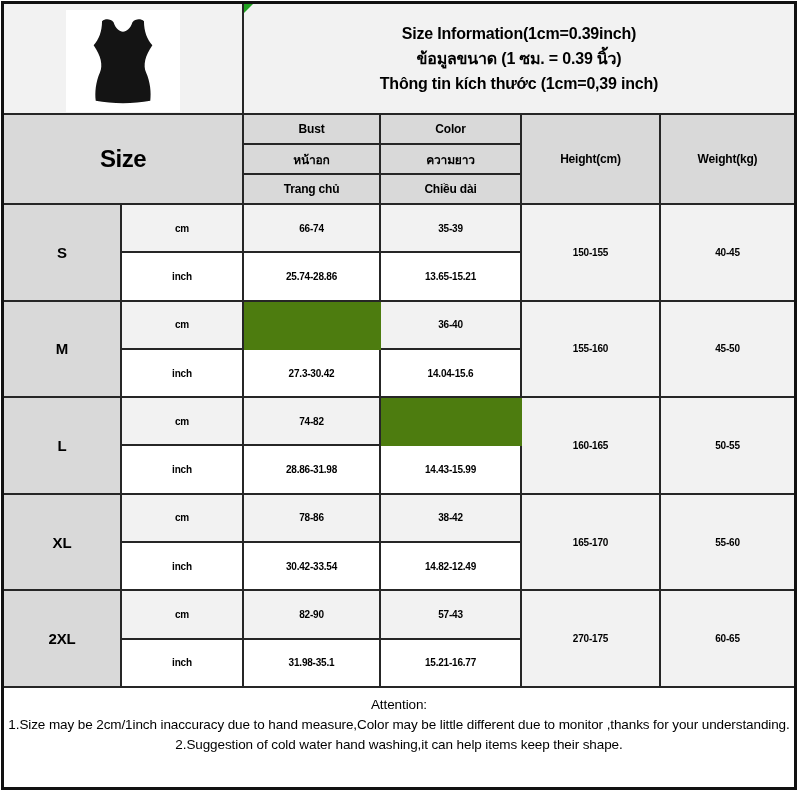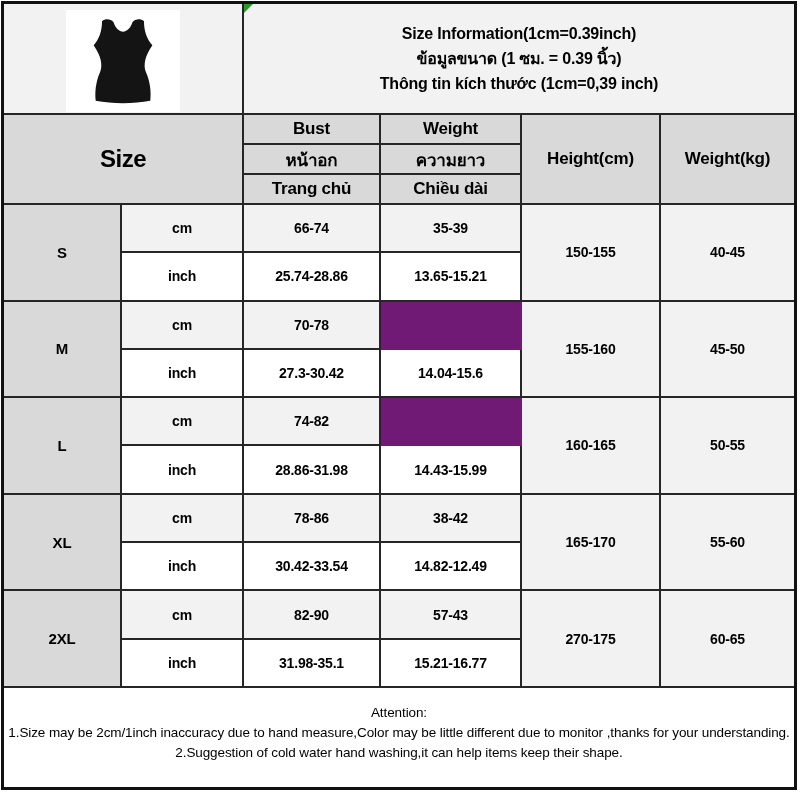--- a/index.html
+++ b/index.html
@@ -4,21 +4,21 @@
 <style>
   * { margin:0; padding:0; box-sizing:border-box; }
   html,body { width:800px; height:800px; background:#ffffff;
     font-family:"Liberation Sans","DejaVu Sans",sans-serif; color:#000; }
   .frame {
     position:absolute; left:1px; top:1px; width:796px; height:789px;
     border:3px solid #111;
     display:grid;
     grid-template-columns:118px 122px 137px 141px 139px 1fr;
     grid-template-rows:111px 30px 30px 30px repeat(10,48.3px) 1fr;
-    background:#701a75;
+    background:#4d7c0f;
   }
   .cell {
     border-right:2px solid #262626; border-bottom:2px solid #262626;
     display:flex; align-items:center; justify-content:center;
     font-weight:bold; font-size:14px; letter-spacing:-0.2px;
     overflow:hidden; text-align:center;
   }
   .nbr { border-right:none; }
   .nbb { border-bottom:none; }
   .bg-gray  { background:#d9d9d9; }
@@ -32,26 +32,26 @@
     background:#fff; display:flex; align-items:center; justify-content:center;
   }
   .title-cell { position:relative; flex-direction:column; gap:3px; }
   .title-cell .t { font-size:16px; font-weight:bold; line-height:22px; }
   .corner-marker {
     position:absolute; left:0; top:0; width:0; height:0;
     border-top:9px solid #21a121; border-right:9px solid transparent;
   }
 
   .size-head { font-size:24px; letter-spacing:-0.5px; }
-  .head { font-size:17px; }
+  .head { font-size:12px; }
   .size-letter { font-size:15px; }
-  .val, .unit { font-size:14px; }
+  .val, .unit { font-size:10px; }
 
   .attention {
-    flex-direction:column; justify-content:flex-start; padding-top:15px;
+    flex-direction:column; justify-content:flex-start; padding-top:7px;
     font-weight:normal; font-size:13.5px; line-height:20px; letter-spacing:-0.1px;
   }
 </style>
 </head>
 <body>
 
 <div class="frame">
 
   <div class="cell bg-light image-cell" style="grid-area:1/1/2/3">
     <div class="img-box">
@@ -65,41 +65,41 @@
   </div>
   <div class="cell bg-light title-cell nbr" style="grid-area:1/3/2/7">
     <span class="corner-marker"></span>
     <div class="t">Size Information(1cm=0.39inch)</div>
     <div class="t">ข้อมูลขนาด (1 ซม. = 0.39 นิ้ว)</div>
     <div class="t">Thông tin kích thước (1cm=0,39 inch)</div>
   </div>
 
   <div class="cell bg-gray size-head" style="grid-area:2/1/5/3">Size</div>
   <div class="cell bg-gray head" style="grid-area:2/3/3/4">Bust</div>
-  <div class="cell bg-gray head" style="grid-area:2/4/3/5">Weight</div>
+  <div class="cell bg-gray head" style="grid-area:2/4/3/5">Color</div>
   <div class="cell bg-gray head" style="grid-area:3/3/4/4">หน้าอก</div>
   <div class="cell bg-gray head" style="grid-area:3/4/4/5">ความยาว</div>
   <div class="cell bg-gray head" style="grid-area:4/3/5/4">Trang chủ</div>
   <div class="cell bg-gray head" style="grid-area:2/5/5/6">Height(cm)</div>
   <div class="cell bg-gray head" style="grid-area:4/4/5/5">Chiều dài</div>
   <div class="cell bg-gray head nbr" style="grid-area:2/6/5/7">Weight(kg)</div>
 
   <div class="cell bg-gray size-letter" style="grid-area:5/1/7/2">S</div>
   <div class="cell bg-light unit" style="grid-area:5/2/6/3">cm</div>
   <div class="cell bg-light val" style="grid-area:5/3/6/4">66-74</div>
   <div class="cell bg-light val" style="grid-area:5/4/6/5">35-39</div>
   <div class="cell bg-white unit" style="grid-area:6/2/7/3">inch</div>
   <div class="cell bg-white val" style="grid-area:6/3/7/4">25.74-28.86</div>
   <div class="cell bg-white val" style="grid-area:6/4/7/5">13.65-15.21</div>
   <div class="cell bg-light val" style="grid-area:5/5/7/6">150-155</div>
   <div class="cell bg-light val nbr" style="grid-area:5/6/7/7">40-45</div>
 
   <div class="cell bg-gray size-letter" style="grid-area:7/1/9/2">M</div>
   <div class="cell bg-light unit" style="grid-area:7/2/8/3">cm</div>
-  <div class="cell bg-light val" style="grid-area:7/3/8/4">70-78</div>
+  <div class="cell bg-light val" style="grid-area:7/4/8/5">36-40</div>
   <div class="cell bg-white unit" style="grid-area:8/2/9/3">inch</div>
   <div class="cell bg-white val" style="grid-area:8/3/9/4">27.3-30.42</div>
   <div class="cell bg-white val" style="grid-area:8/4/9/5">14.04-15.6</div>
   <div class="cell bg-light val" style="grid-area:7/5/9/6">155-160</div>
   <div class="cell bg-light val nbr" style="grid-area:7/6/9/7">45-50</div>
 
   <div class="cell bg-gray size-letter" style="grid-area:9/1/11/2">L</div>
   <div class="cell bg-light unit" style="grid-area:9/2/10/3">cm</div>
   <div class="cell bg-light val" style="grid-area:9/3/10/4">74-82</div>
   <div class="cell bg-white unit" style="grid-area:10/2/11/3">inch</div>

